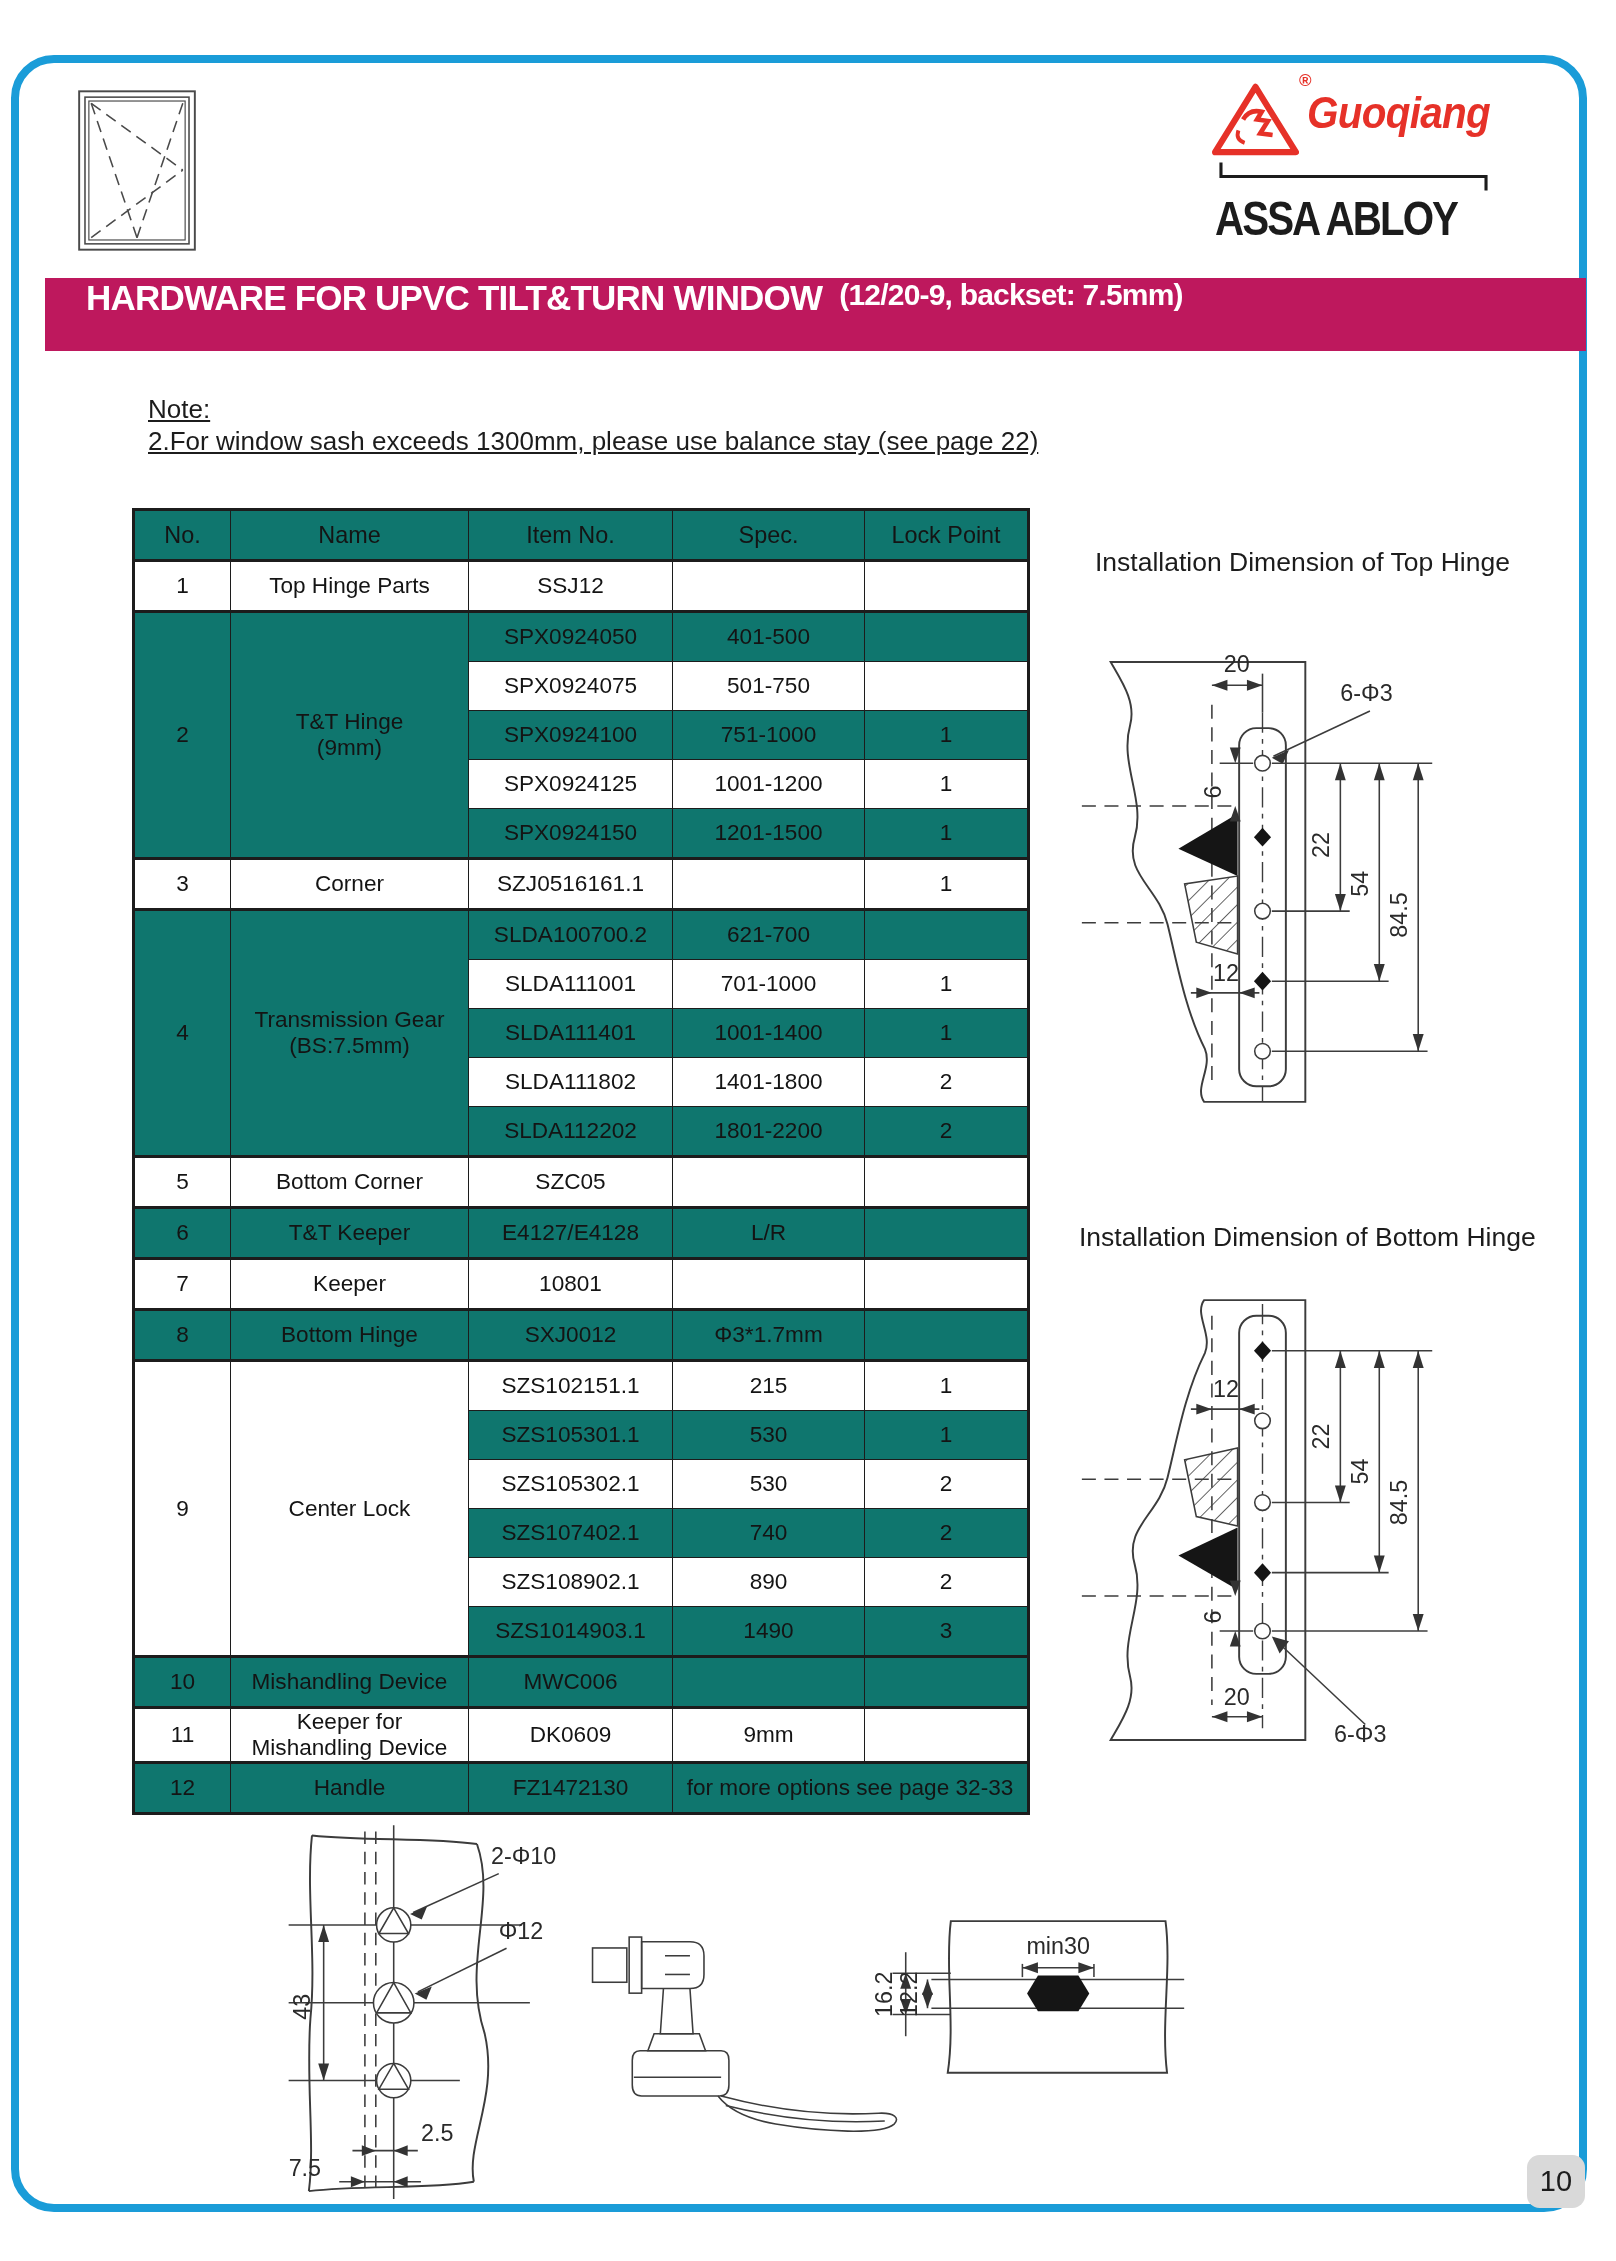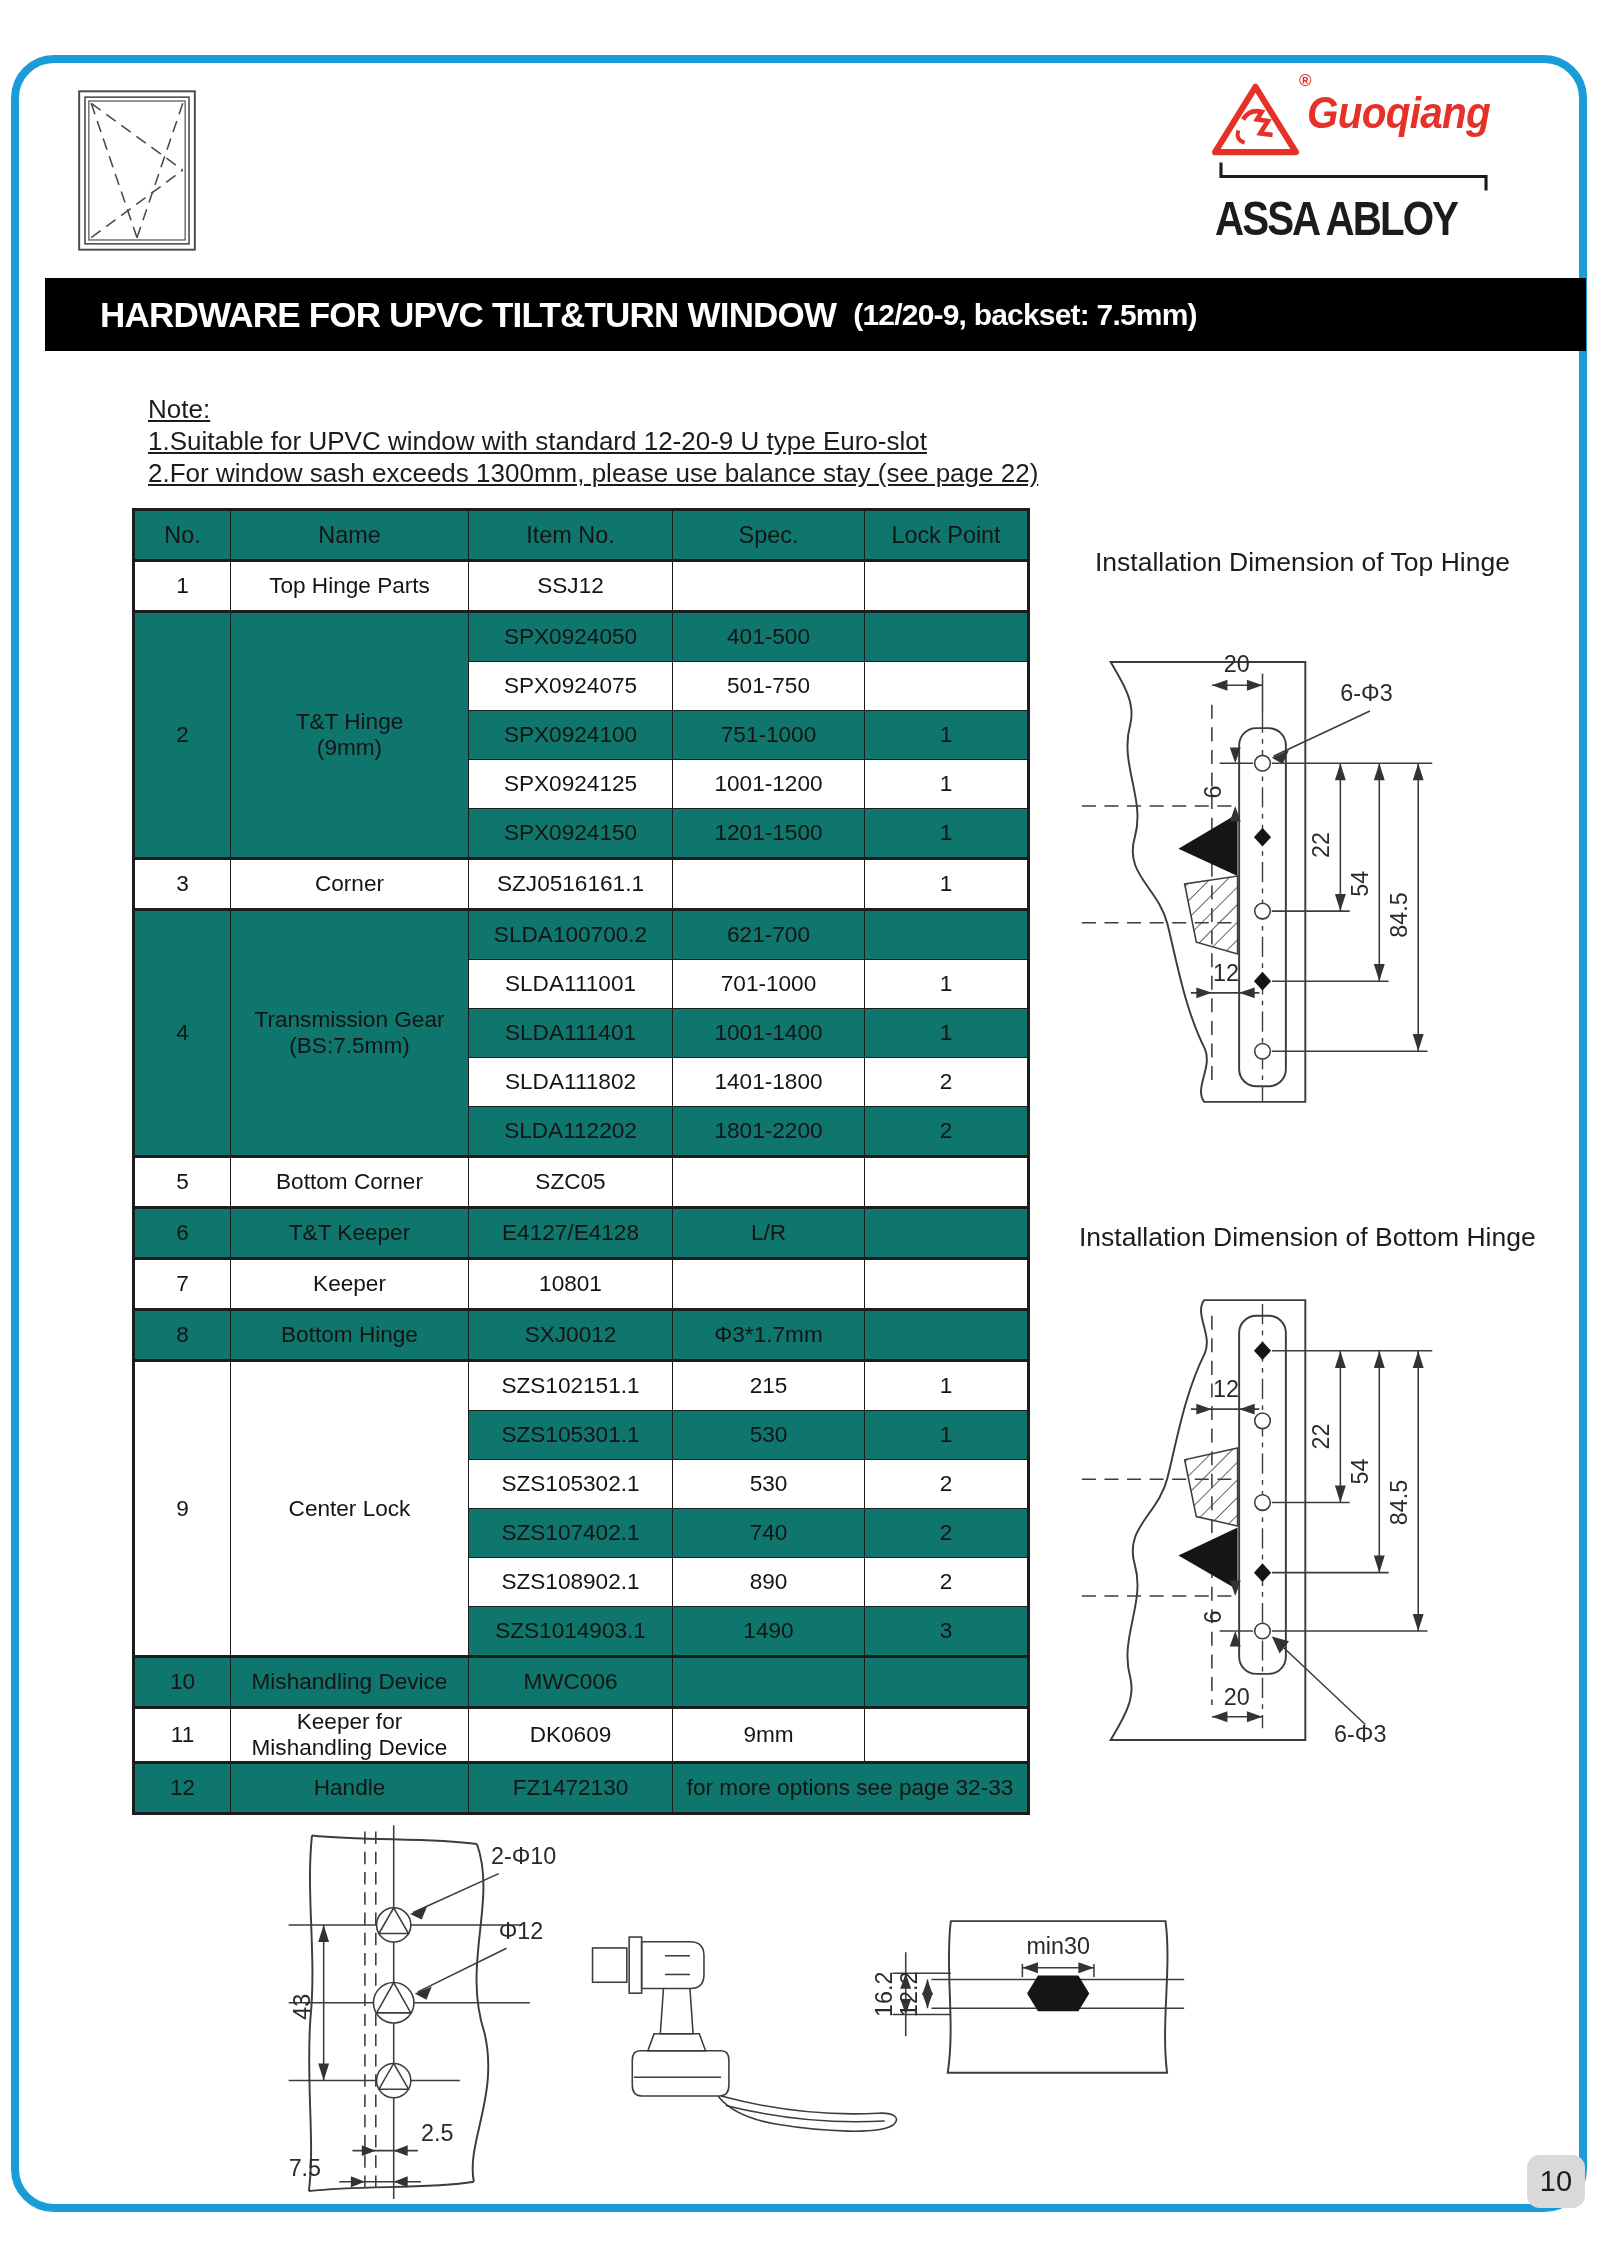--- a/index.html
+++ b/index.html
@@ -18,22 +18,22 @@
   .gq-name{
     position:absolute;left:95px;top:14px;font-size:44px;font-weight:bold;font-style:italic;
     color:#e63128;letter-spacing:-0.8px;transform:scaleX(.92);transform-origin:left;
   }
   .brand-bracket{position:absolute;left:6.2px;top:87px;}
   .assa{
     position:absolute;left:3.1px;top:117px;font-size:48px;font-weight:bold;color:#1c1c1c;
     letter-spacing:-2.3px;transform:scaleX(.84);transform-origin:left;white-space:nowrap;
   }
   .banner{
-    position:absolute;left:45px;top:278px;width:1541px;height:73px;background:#000000;
-    color:#fff;display:flex;align-items:center;padding-left:55px;box-sizing:border-box;
+    position:absolute;left:45px;top:278px;width:1541px;height:73px;background:#be185d;
+    color:#fff;display:flex;padding-left:41px;box-sizing:border-box;
     white-space:nowrap;
   }
   .banner .t{font-size:35px;font-weight:bold;letter-spacing:-0.8px;}
   .banner .s{font-size:30px;font-weight:bold;margin-left:17px;letter-spacing:-0.8px;}
   .note{position:absolute;left:148px;top:393px;font-size:26px;line-height:32px;color:#1c1c1c;text-decoration:underline;}
   table.parts{
     position:absolute;left:132px;top:508px;width:896px;border-collapse:collapse;
     table-layout:fixed;border:3.1px solid #1c1c1c;
   }
   table.parts td,table.parts th{
@@ -86,21 +86,20 @@
   <div class="assa">ASSA ABLOY</div>
 </div>
 
 <div class="banner">
   <span class="t">HARDWARE FOR UPVC TILT&amp;TURN WINDOW</span>
   <span class="s">(12/20-9, backset: 7.5mm)</span>
 </div>
 
 <div class="note">
   <div>Note:</div>
-  <div>1.Suitable for UPVC window with standard 12-20-9 U type Euro-slot</div>
   <div>2.For window sash exceeds 1300mm, please use balance stay (see page 22)</div>
 </div>
 
 <table class="parts" id="parts-table">
   <colgroup>
     <col style="width:97px">
       <col style="width:238px">
       <col style="width:204px">
     <col style="width:192px">
       <col style="width:164px">

